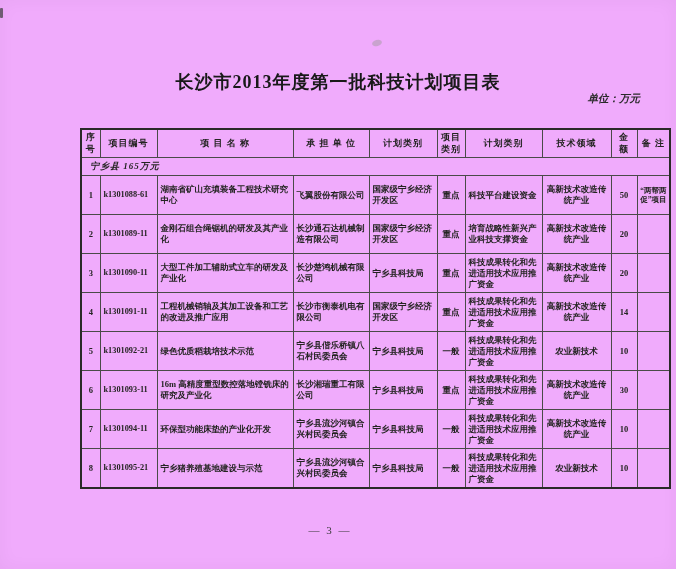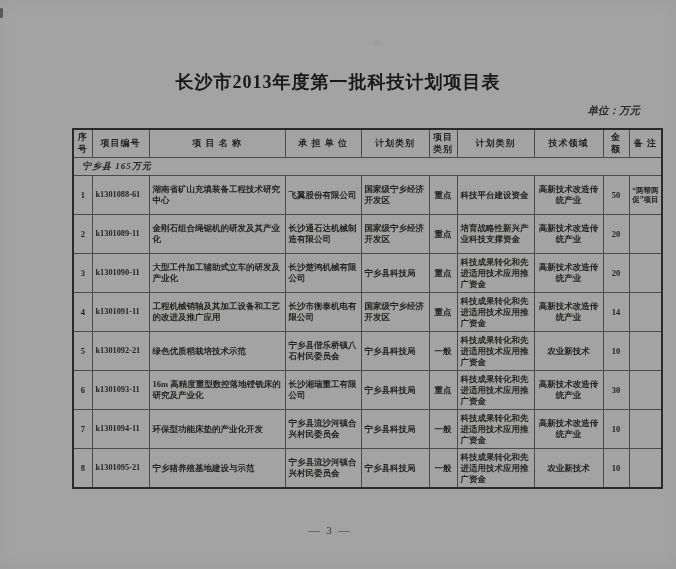--- a/index.html
+++ b/index.html
@@ -6,46 +6,46 @@
   body{
     width:676px;height:569px;
     background:#f2f2f0;
     font-family:"Liberation Serif", serif;
     color:#1f1f1f;
     overflow:hidden;
   }
   .page{
     position:relative;
     width:676px;height:569px;
-    background:#a3a3a3;
+    background:#f0abfc;
     box-shadow:inset 0 0 18px rgba(0,0,0,0.04);
   }
   .corner-mark{
     position:absolute;left:0px;top:8px;width:3px;height:10px;
     background:#3a3a3a;opacity:.7;border-radius:1px;
   }
   .smudge{
     position:absolute;left:372px;top:40px;width:10px;height:6px;
     background:#9a9a96;opacity:.45;border-radius:50%;
     transform:rotate(-15deg);
   }
   .title{
     position:absolute;left:0;top:70px;width:676px;margin:0;
     text-align:center;
     font-size:18px;font-weight:bold;letter-spacing:1px;
     color:#191919;
   }
   .unit-note{
-    position:absolute;right:36px;top:104px;
+    position:absolute;right:36px;top:92px;
     font-size:10.5px;font-style:italic;font-weight:bold;
     color:#2a2a2a;
     margin-left:28px;
   }
   table{
-    position:absolute;left:72px;top:128px;
+    position:absolute;left:80px;top:128px;
     width:589px;
     border-collapse:collapse;
     table-layout:fixed;
     font-family:"Liberation Serif", serif;
   }
   th,td{
     border:1px solid #4a4a48;
     font-size:8.5px;
     font-weight:bold;
     color:#242422;

